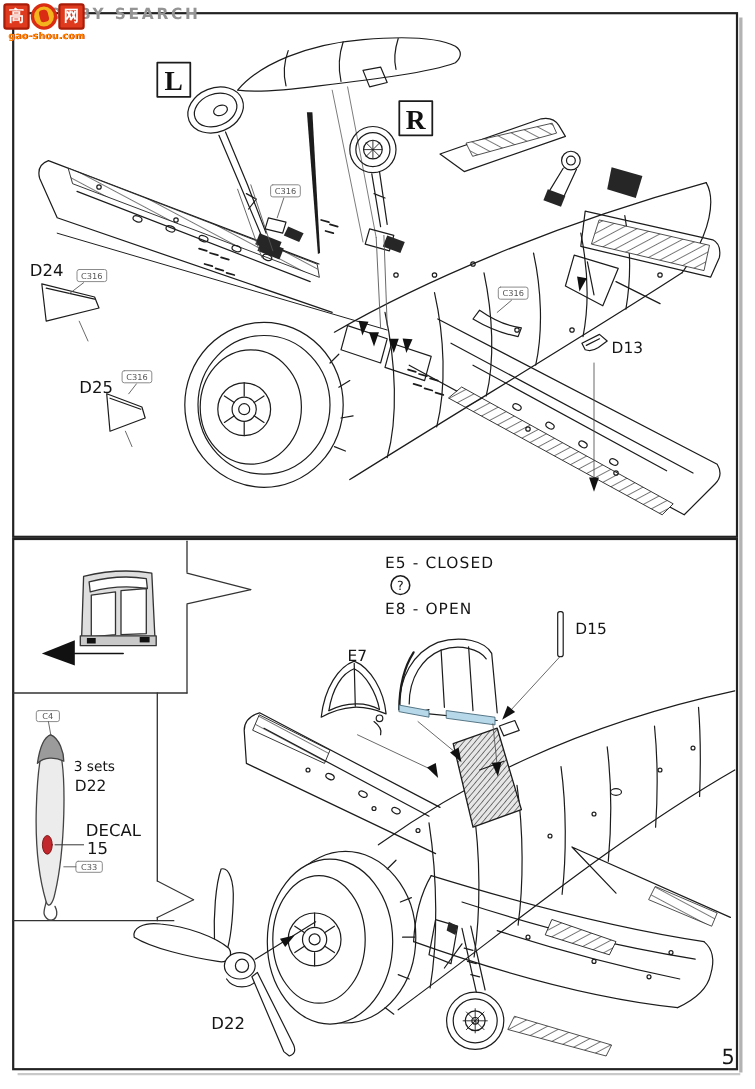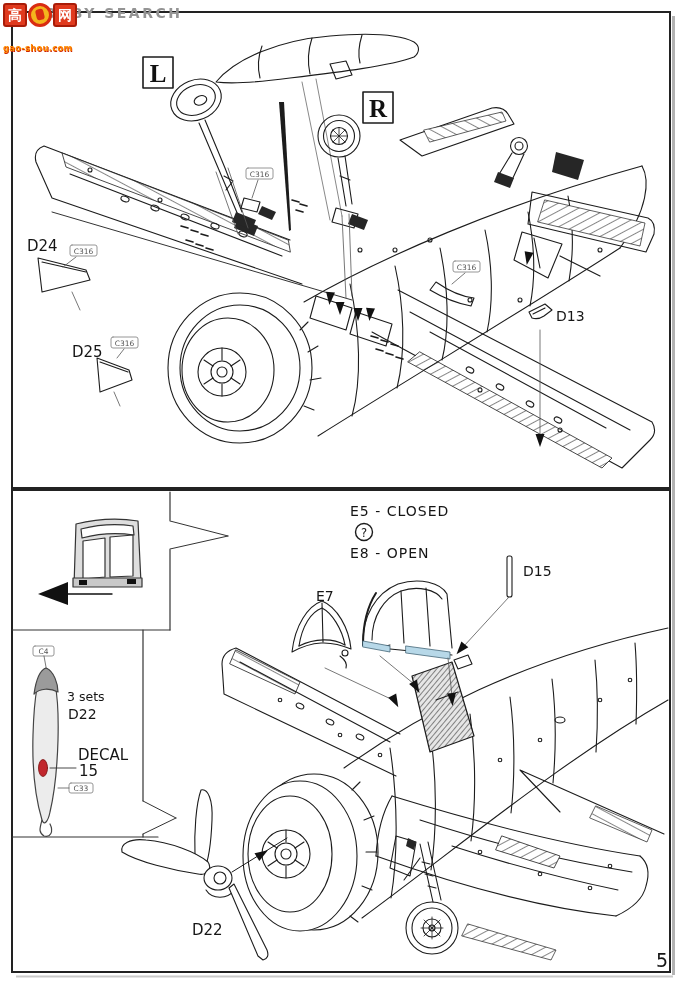--- a/index.html
+++ b/index.html
@@ -11,21 +11,21 @@
   
   .wm{position:absolute;left:3px;top:3px;z-index:3;}
   .wm-row{display:flex;align-items:center;gap:1px;}
   .wm-box{display:inline-block;width:20px;height:20px;background:#e03a1e;border:2px solid #a91c08;
           color:#fff;font:bold 14px/20px "DejaVu Sans",sans-serif;text-align:center;border-radius:3px;}
   .wm-circle{width:24px;height:24px;border-radius:50%;background:#f4b41d;border:3px solid #d92c12;
              box-sizing:border-box;display:inline-block;position:relative;}
   .wm-circle::after{content:"";position:absolute;width:8px;height:11px;left:5px;top:3px;
              background:#d92c12;border-radius:3px;transform:rotate(-14deg);}
   .wm-domain{font:bold 8.5px "DejaVu Sans",sans-serif;color:#ff8a00;text-shadow:.6px .6px 0 #cc2200;
-             letter-spacing:.2px;margin-top:16px;text-align:left;}
+             letter-spacing:.2px;margin-top:1px;text-align:right;}
   .wm-overlay{position:absolute;left:30px;top:5px;z-index:2;font:bold 14px "DejaVu Sans",sans-serif;
               color:#949494;letter-spacing:2.5px;white-space:nowrap;}
 </style>
 </head>
 <body>
 
 <div class="wm">
   <div class="wm-row">
     <span class="wm-box">高</span>
     <span class="wm-circle"></span>

